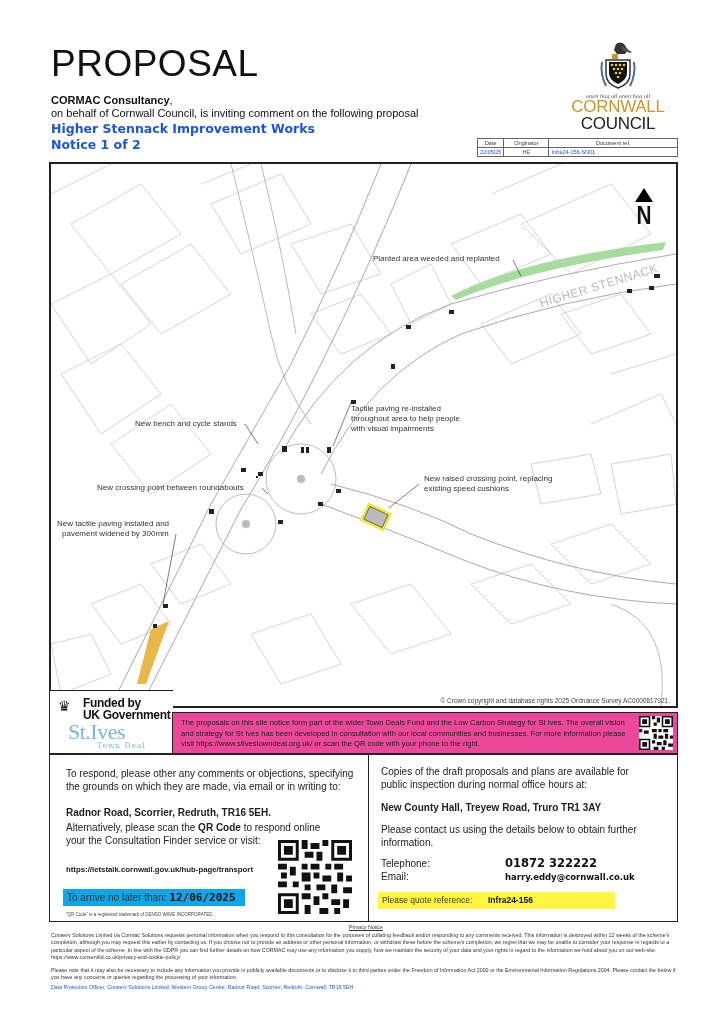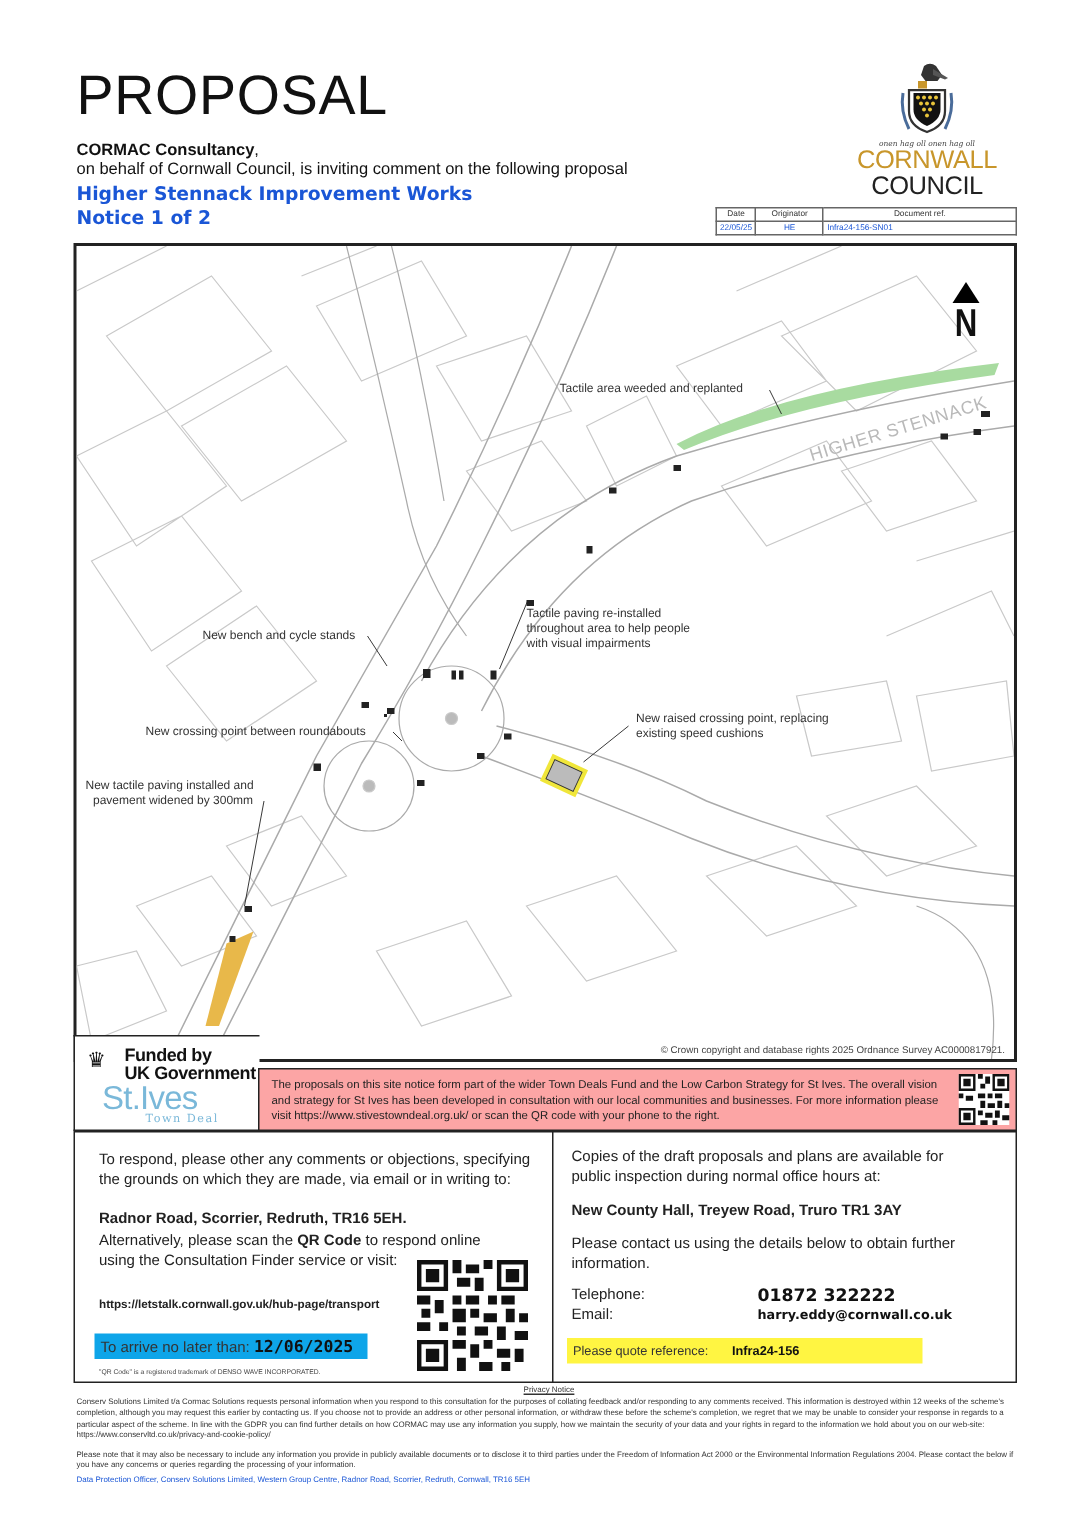--- a/index.html
+++ b/index.html
@@ -28,24 +28,24 @@
   .ann { position: absolute; font-size: 8px; color: #333; line-height: 10px; white-space: nowrap; }
   .street { position: absolute; font-size: 12px; color: #b9b9b9; letter-spacing: 0.5px; transform: rotate(-17deg); transform-origin: left top; }
   .copyright { position: absolute; right: 6px; bottom: 2px; font-size: 6.5px; color: #444; }
   .north { position: absolute; right: 22px; top: 24px; width: 20px; text-align: center; }
   .north .arrow { width: 0; height: 0; border-left: 9px solid transparent; border-right: 9px solid transparent; border-bottom: 14px solid #000; margin: 0 auto; }
   .north .n { font-family: "Liberation Sans", sans-serif; font-weight: bold; font-size: 26px; line-height: 26px; transform: scaleX(0.8); }
 
   .funded { position: absolute; left: 49px; top: 690px; width: 124px; height: 64px; border: 1.5px solid #222; border-right: none; background: #fff; }
   .funded .crown { position: absolute; left: 8px; top: 7px; font-size: 14px; }
   .funded .fb { position: absolute; left: 33px; top: 6px; font-size: 12px; line-height: 12px; font-weight: bold; color: #111; letter-spacing: -0.3px; }
-  .funded .si { position: absolute; left: 18px; top: 30px; font-family: Liberation Sans, sans-serif; font-size: 22px; line-height: 22px; color: #7ab8d9; letter-spacing: -0.5px; }
+  .funded .si { position: absolute; left: 18px; top: 30px; font-family: Liberation Serif, serif; font-size: 22px; line-height: 22px; color: #7ab8d9; letter-spacing: -0.5px; }
   .funded .td { position: absolute; left: 47px; top: 50px; font-family: "DejaVu Serif", serif; font-size: 7.5px; color: #7ab8d9; letter-spacing: 1px; }
 
-  .towndeal { position: absolute; left: 172px; top: 712px; width: 506px; height: 42px; border: 1.5px solid #222; background: #fca5a5; }
+  .towndeal { position: absolute; left: 172px; top: 712px; width: 506px; height: 42px; border: 1.5px solid #222; background: #ec4899; }
   .towndeal .txt { position: absolute; left: 8px; top: 5px; width: 450px; font-size: 7.6px; line-height: 10.5px; color: #222; }
   .qr-small { position: absolute; right: 4px; top: 3px; width: 34px; height: 34px; }
 
   .respond { position: absolute; left: 49px; top: 754px; width: 320px; height: 168px; border: 1.5px solid #222; border-right: 1px solid #222; background: #fff; }
   .respond p { position: absolute; left: 16px; font-size: 10px; line-height: 13px; color: #222; }
   .respond .b { font-weight: bold; }
   .respond .url { font-size: 7.8px; font-weight: bold; }
   .deadline { position: absolute; left: 13px; top: 134px; width: 182px; height: 17px; background: #0ea5e9; padding: 2px 4px; font-size: 10px; color: #333; }
   .deadline .d { font-family: "DejaVu Sans Mono", monospace; font-weight: bold; font-size: 11px; color: #111; }
   .qr-big { position: absolute; left: 228px; top: 85px; width: 74px; height: 74px; }
@@ -176,21 +176,21 @@
 
     <g stroke="#222" stroke-width="0.6" fill="none">
       <path d="M462 96 L470 112"></path>
       <path d="M194 260 L207 280"></path>
       <path d="M301 236 L282 282"></path>
       <path d="M211 324 L217 330"></path>
       <path d="M368 320 L338 344"></path>
       <path d="M125 370 L112 440"></path>
     </g>
   </svg>
-  <div class="ann" style="left:322px; top:90px;">Tactile area weeded and replanted</div>
+  <div class="ann" style="left:322px; top:90px;">Planted area weeded and replanted</div>
   <div class="ann" style="left:84px; top:255px;">New bench and cycle stands</div>
   <div class="ann" style="left:300px; top:240px;">Tactile paving re-installed</div>
   <div class="ann" style="left:300px; top:250px;">throughout area to help people</div>
   <div class="ann" style="left:300px; top:260px;">with visual impairments</div>
   <div class="ann" style="left:46px; top:319px;">New crossing point between roundabouts</div>
   <div class="ann" style="left:373px; top:310px;">New raised crossing point, replacing</div>
   <div class="ann" style="left:373px; top:320px;">existing speed cushions</div>
   <div class="ann" style="left:6px; top:355px;">New tactile paving installed and</div>
   <div class="ann" style="left:11px; top:365px;">pavement widened by 300mm</div>
   <div class="street" style="left:487px; top:133px;">HIGHER STENNACK</div>
@@ -222,21 +222,21 @@
       <path d="M8 0h2v2H8z M11 1h2v3h-2z M9 4h2v2H9z M8 8h3v2H8z M12 8h2v2h-2z M15 8h3v2h-3z M0 8h2v2H0z M3 9h3v2H3z M9 11h2v3H9z M12 12h3v2h-3z M16 11h2v3h-2z M19 12h2v2h-2z M8 15h2v2H8z M11 16h3v2h-3z M15 15h2v3h-2z M18 17h3v2h-3z M9 19h3v2H9z M14 19h2v2h-2z"></path>
     </g>
   </svg>
 </div>
 
 <div class="respond">
   <p style="top:12px;">To respond, please other any comments or objections, specifying</p>
   <p style="top:25px;">the grounds on which they are made, via email or in writing to:</p>
   <p class="b" style="top:51px;">Radnor Road, Scorrier, Redruth, TR16 5EH.</p>
   <p style="top:66px;"><span>Alternatively, please scan the </span><b>QR Code</b><span> to respond online</span></p>
-  <p style="top:79px;">using the Consultation Finder service or visit:</p>
+  <p style="top:79px;">your the Consultation Finder service or visit:</p>
   <p class="url" style="top:108px;">https://letstalk.cornwall.gov.uk/hub-page/transport</p>
   <div class="deadline">
     <span>To arrive no later than: </span><span class="d">12/06/2025</span>
   </div>
   <svg class="qr-big" viewBox="0 0 25 25">
     <rect width="25" height="25" fill="#fff"></rect>
     <g fill="#111">
       <path d="M0 0h7v7H0z M18 0h7v7h-7z M0 18h7v7H0z"></path>
       <path d="M1 1h5v5H1z M19 1h5v5h-5z M1 19h5v5H1z" fill="#fff"></path>
       <path d="M2 2h3v3H2z M20 2h3v3h-3z M2 20h3v3H2z"></path>

